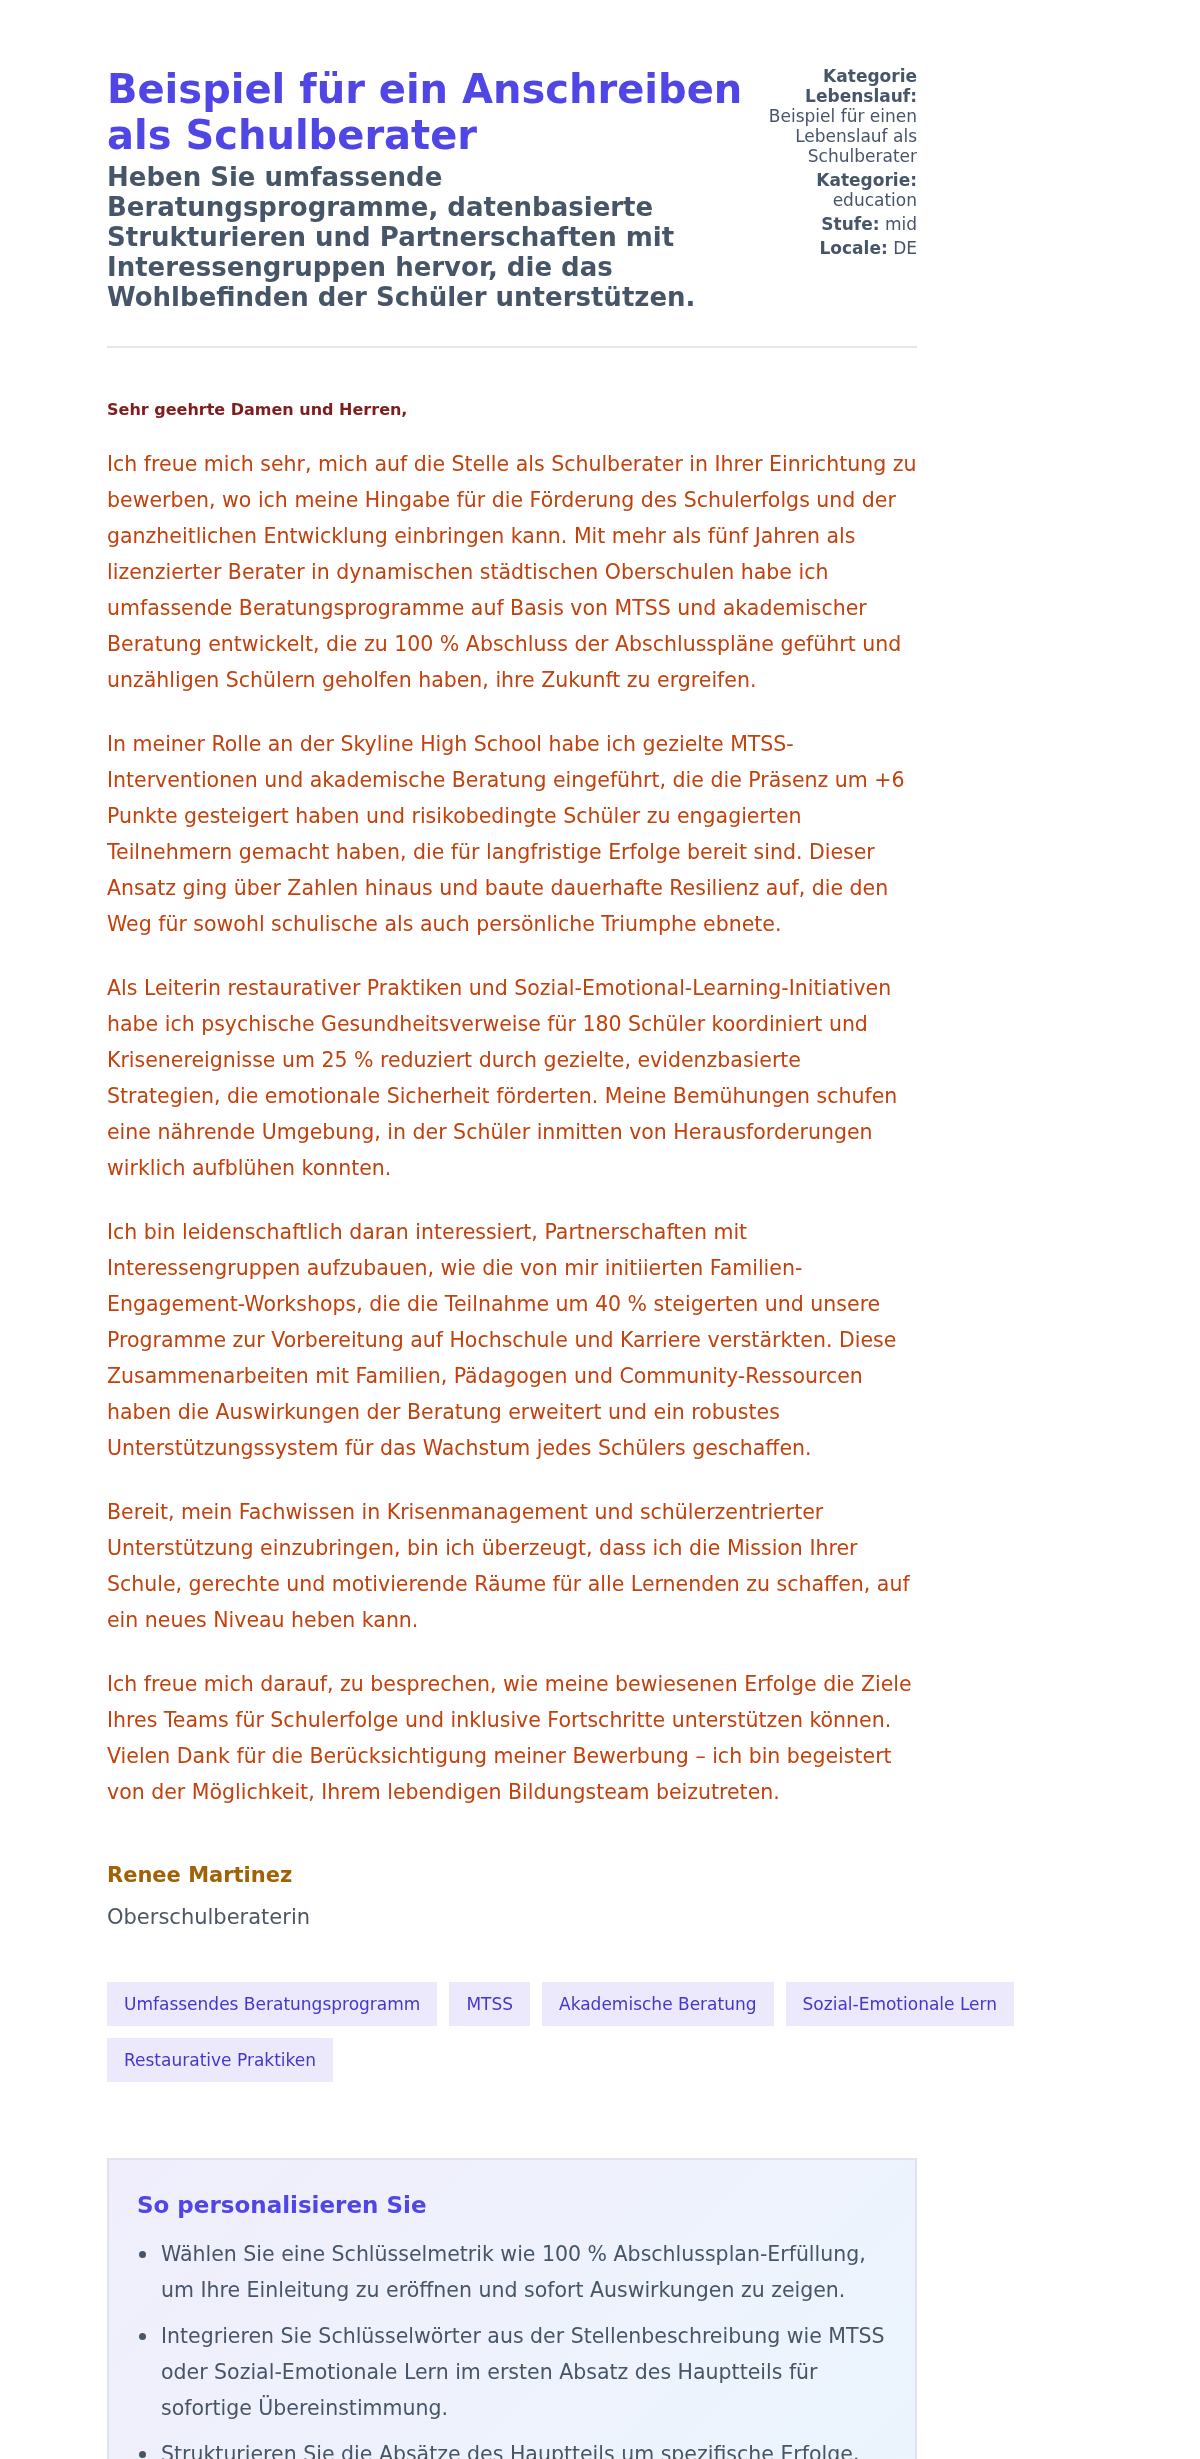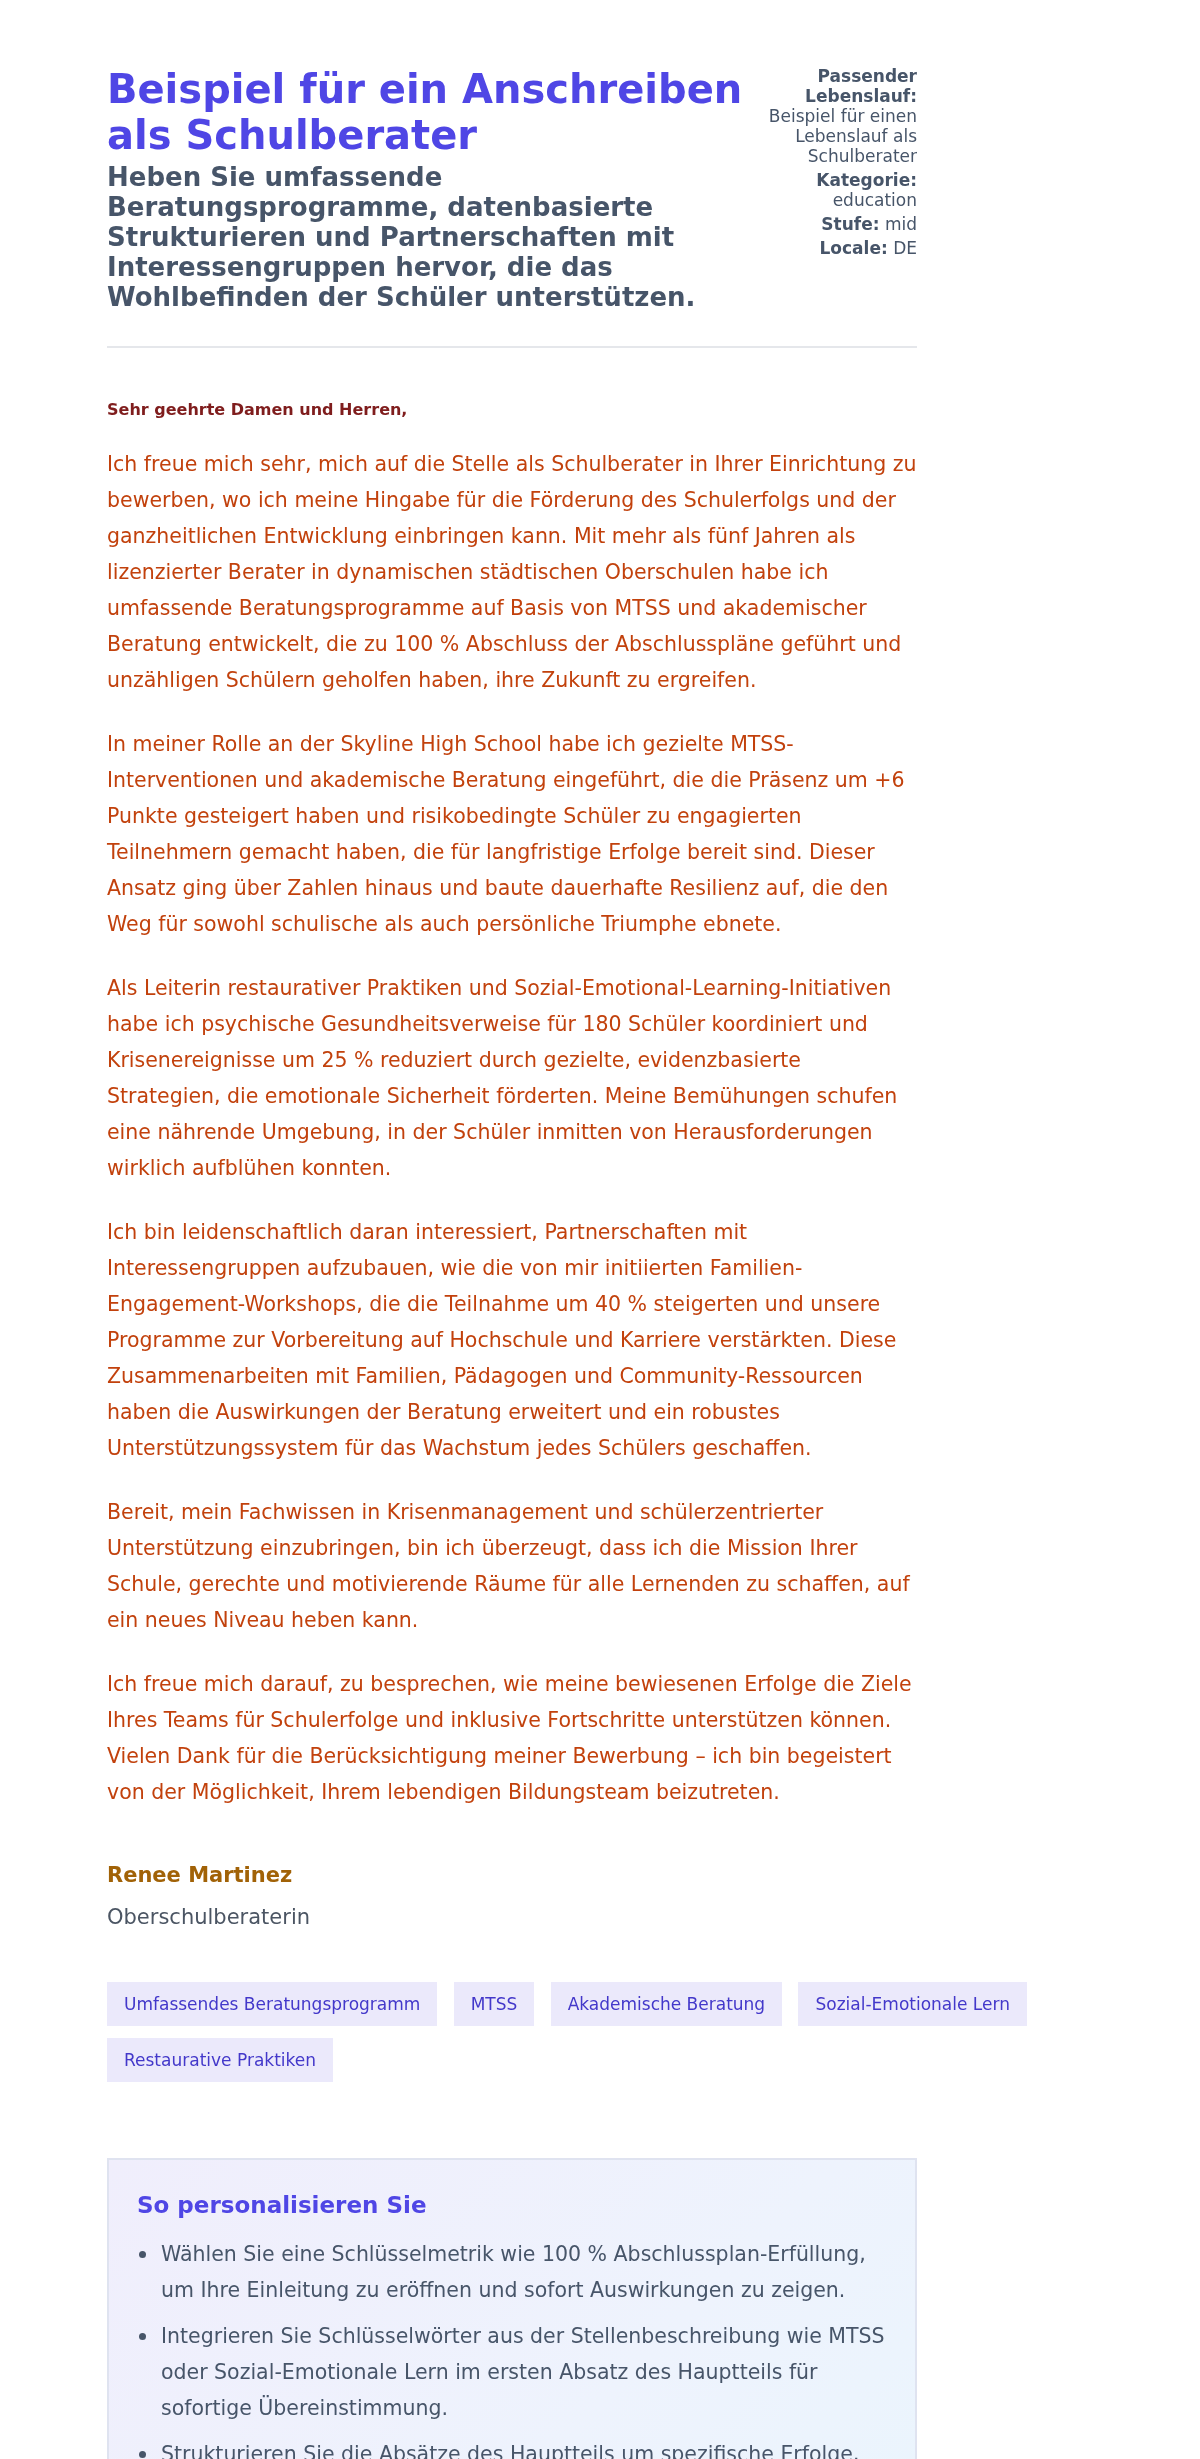--- a/index.html
+++ b/index.html
@@ -70,21 +70,20 @@
       font-size: 21px;
       line-height: 30px;
       color: #4b5563;
     }
     .tags {
       margin-top: 50px;
       display: flex;
       flex-wrap: wrap;
       gap: 12px 12px;
       width: 920px;
-      justify-content: space-between;
     }
     .tag {
       background: #ebe9fb;
       color: #4338ca;
       font-size: 17px;
       line-height: 20px;
       padding: 12px 17px;
     }
     .tips {
       margin-top: 76px;
@@ -124,21 +123,21 @@
 
 <div class="page">
 
   <div class="header">
     <div class="header-left">
       <h1 class="title">Beispiel für ein Anschreiben als Schulberater</h1>
       <h2 class="subtitle">Heben Sie umfassende Beratungsprogramme, datenbasierte Strukturieren und Partnerschaften mit Interessengruppen hervor, die das Wohlbefinden der Schüler unterstützen.</h2>
     </div>
     <div class="meta">
       <div class="meta-row">
-        <span class="meta-key">Passender Lebenslauf:</span>
+        <span class="meta-key">Kategorie Lebenslauf:</span>
         <span>Beispiel für einen Lebenslauf als Schulberater</span>
       </div>
       <div class="meta-row">
         <span class="meta-key">Kategorie:</span>
         <span>education</span>
       </div>
       <div class="meta-row">
         <span class="meta-key">Stufe:</span>
         <span>mid</span>
       </div>

